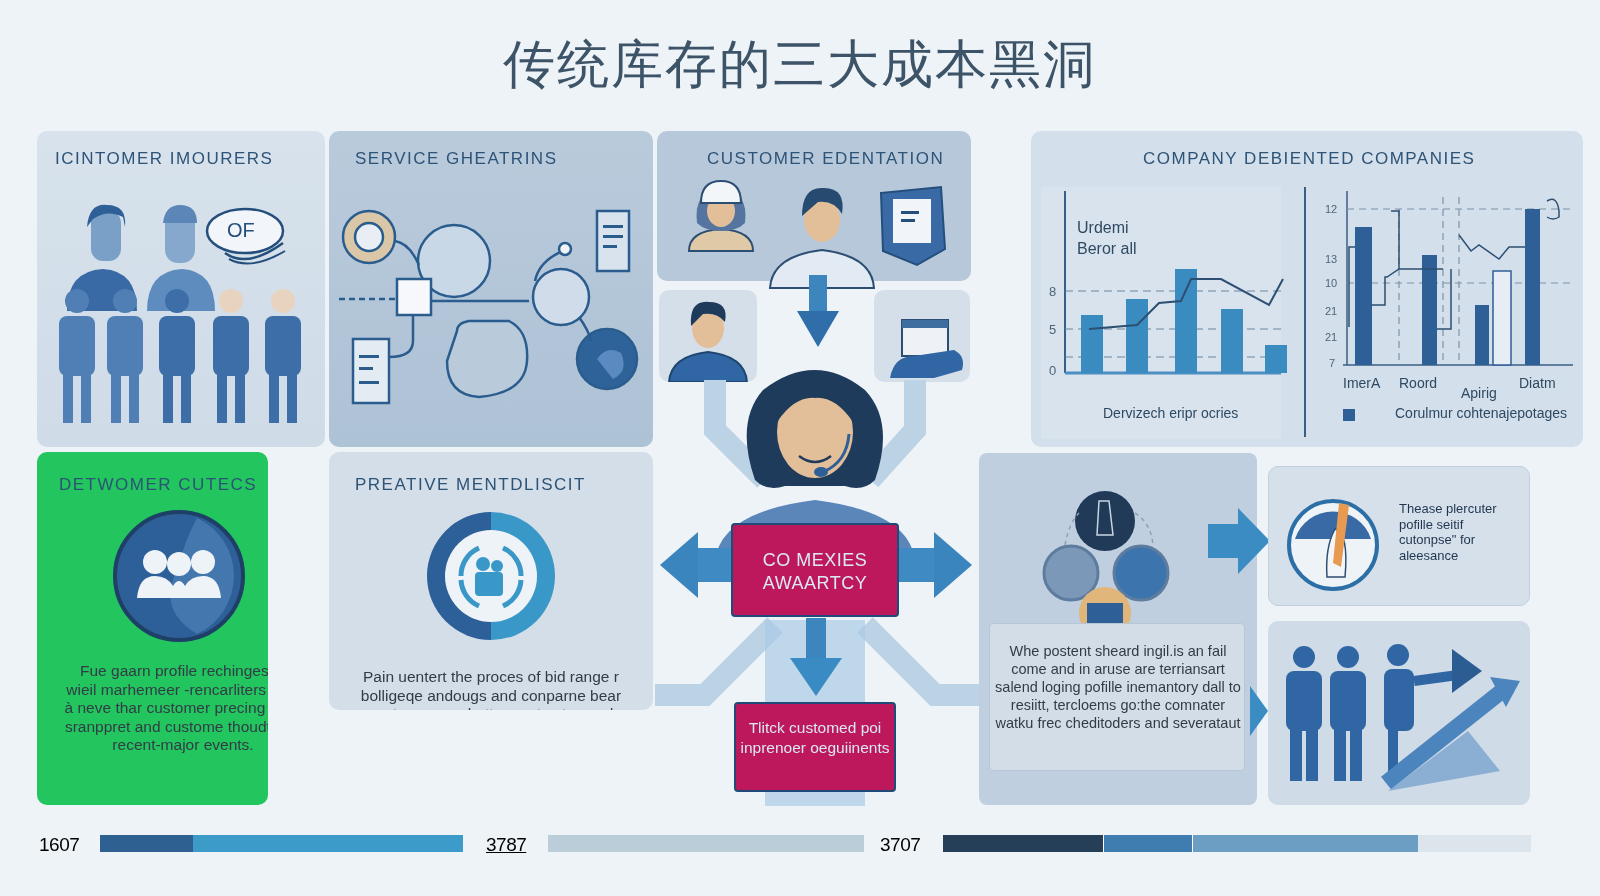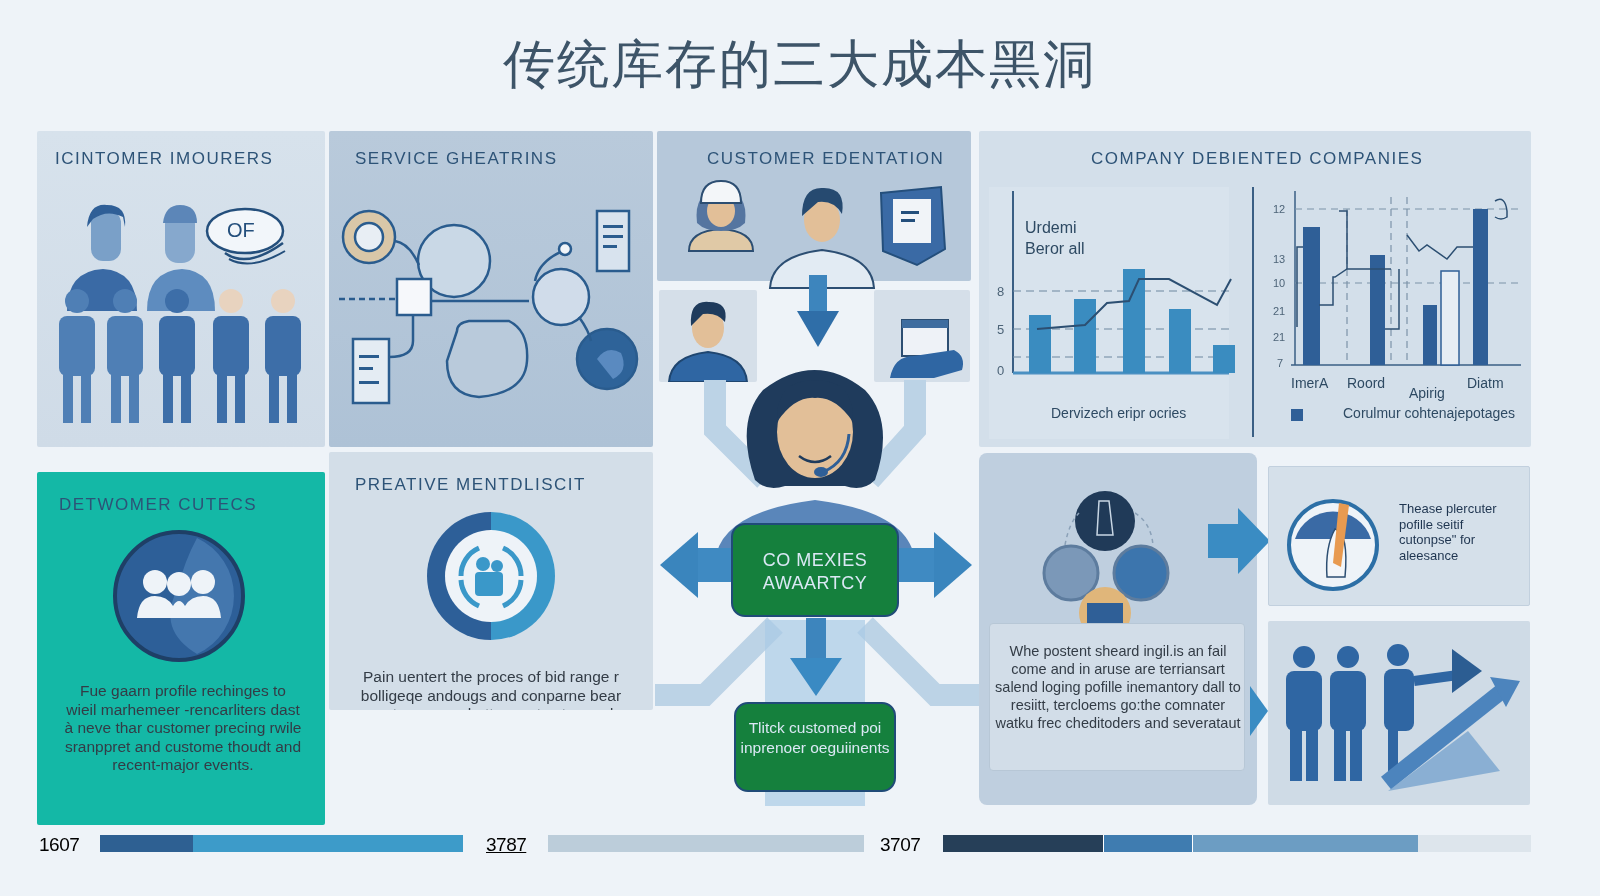--- a/index.html
+++ b/index.html
@@ -11,36 +11,36 @@
     position: relative;
   }
   .title {
     position: absolute; left: 0; top: 30px; width: 1600px; text-align: center;
     font-family: "DejaVu Sans", sans-serif; font-size: 52px; color: #3d5468;
     letter-spacing: 2px; font-weight: normal;
   }
   .panel {
     position: absolute;
     background: #d5e1ec;
-    border-radius: 2px;
+    border-radius: 10px;
     overflow: hidden;
   }
   .panel-title {
     position: absolute; font-size: 17px; letter-spacing: 1.5px; color: #2d5377;
     white-space: nowrap;
   }
   .panel-body {
     position: absolute; text-align: center; font-size: 15.5px; line-height: 18.5px; color: #333c46;
   }
   svg { position: absolute; overflow: visible; }
   .bar-label { position: absolute; font-size: 19px; color: #000000; letter-spacing: -0.5px; }
   .bar-track { position: absolute; height: 17px; display: flex; }
   .bar-seg { height: 100%; }
   .box-dark {
-    position: absolute; background: #15803d; border: 2px solid #204b78; border-radius: 14px;
+    position: absolute; background: #be185d; border: 2px solid #204b78; border-radius: 4px;
     color: #dbe8f5; text-align: center;
   }
   .chart-text { position: absolute; font-size: 15px; color: #2e4a63; white-space: nowrap; }
   .tick { position: absolute; font-size: 13px; color: #4d6478; }
 </style>
 </head>
 <body>
 
 <div class="title">传统库存的三大成本黑洞</div>
 
@@ -191,21 +191,21 @@
   <span>CO MEXIES AWAARTCY</span>
 </div>
 <svg width="60" height="80" style="left:786px;top:618px;">
   <rect x="20" y="0" width="20" height="44" fill="#3d85bd"></rect>
   <polygon points="4,40 56,40 30,78" fill="#3a8ac3"></polygon>
 </svg>
 <div class="box-dark" style="left:734px;top:702px;width:162px;height:90px;font-size:15.5px;line-height:19.5px;padding-top:14px;">
   <span>Tlitck customed poi inprenoer oeguiinents</span>
 </div>
 
-<div class="panel" style="left:979px;top:131px;width:552px;height:316px;background:#d3dfea;text-decoration:underline;">
+<div class="panel" style="left:1031px;top:131px;width:552px;height:316px;background:#d3dfea;text-decoration:underline;">
   <div class="panel-title" style="left:112px;top:18px;">COMPANY DEBIENTED COMPANIES</div>
 
   <div style="position:absolute;left:10px;top:56px;width:240px;height:252px;background:#d8e3ed;">
     <div class="chart-text" style="left:36px;top:30px;width:90px;white-space:normal;line-height:21px;font-size:16px;">Urdemi Beror all</div>
     <div class="tick" style="left:8px;top:97px;">8</div>
     <div class="tick" style="left:8px;top:135px;">5</div>
     <div class="tick" style="left:8px;top:176px;">0</div>
     <svg width="240" height="200" style="left:0;top:0;">
       <line x1="24" y1="4" x2="24" y2="186" stroke="#3a5f84" stroke-width="2"></line>
       <line x1="24" y1="186" x2="240" y2="186" stroke="#4a90c2" stroke-width="3"></line>
@@ -261,21 +261,21 @@
     </svg>
     <div class="chart-text" style="left:30px;top:188px;font-size:14px;">ImerA</div>
     <div class="chart-text" style="left:86px;top:188px;font-size:14px;">Roord</div>
     <div class="chart-text" style="left:148px;top:188px;font-size:14px;margin-top:10px;">Apirig</div>
     <div class="chart-text" style="left:206px;top:188px;font-size:14px;">Diatm</div>
     <div style="position:absolute;left:30px;top:222px;width:12px;height:12px;background:#2f5f97;"></div>
     <div class="chart-text" style="left:50px;top:218px;font-size:14px;margin-left:32px;">Corulmur cohtenajepotages</div>
   </div>
 </div>
 
-<div class="panel" style="left:37px;top:472px;width:288px;height:353px;background:#14b8a6;">
+<div class="panel" style="left:37px;top:452px;width:231px;height:353px;background:#22c55e;">
   <div class="panel-title" style="left:22px;top:23px;">DETWOMER CUTECS</div>
   <svg width="288" height="140" style="left:0;top:58px;">
     <circle cx="142" cy="66" r="64" fill="#2d5f98" stroke="#1e3f66" stroke-width="4"></circle>
     <path d="M160 8 A64 64 0 0 1 160 124 Q120 100 140 60 Q148 30 160 8 Z" fill="#4a7db4" opacity="0.8"></path>
     <g fill="#eef3f8">
       <circle cx="118" cy="52" r="12"></circle>
         <circle cx="142" cy="54" r="12"></circle>
         <circle cx="166" cy="52" r="12"></circle>
       <path d="M100 88 Q102 66 118 66 Q130 66 136 76 Q142 66 148 76 Q154 66 166 66 Q182 66 184 88 Z"></path>
     </g>

